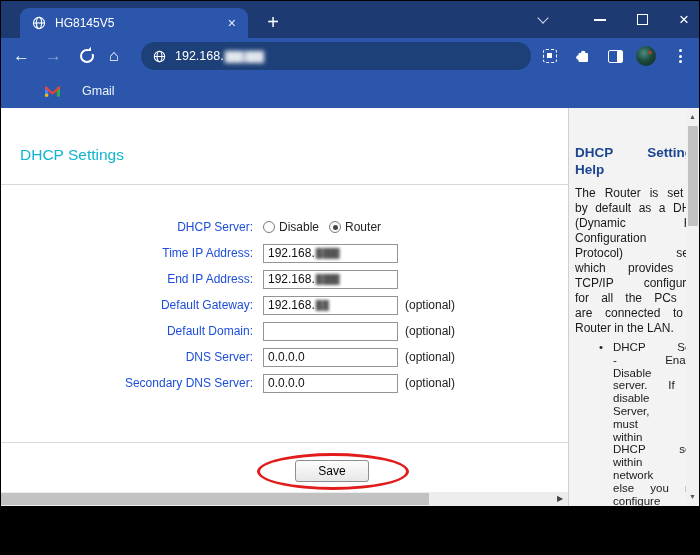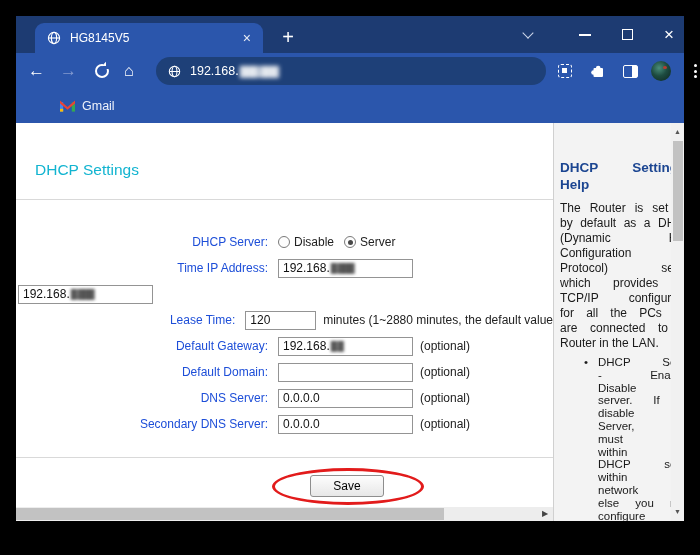--- a/index.html
+++ b/index.html
@@ -1,18 +1,18 @@
 <!DOCTYPE html>
 <html><head>
 <meta charset="utf-8">
 <style>
   * { box-sizing: border-box; margin: 0; padding: 0; }
   html,body { width:700px; height:555px; overflow:hidden; background:#000;
               font-family:"Liberation Sans", sans-serif; }
-  .window { position:relative; width:700px; height:555px; background:#000; padding:16px; }
+  .window { position:relative; width:700px; height:555px; background:#000; padding:1px; }
 
   
   .tabbar { position:relative; height:37px; background:#1d3b72; }
   .tab { position:absolute; left:19px; bottom:0; width:228px; height:30px;
          background:#2b56ac; border-radius:9px 9px 0 0; display:flex; align-items:center;
          padding:0 12px; color:#fff; }
   .tab-title { font-size:12px; margin-left:9px; flex:1; white-space:nowrap; overflow:hidden; }
   .tab-close { font-size:14px; color:#e8ecf5; line-height:1; cursor:default; }
   .newtab { position:absolute; left:260px; bottom:3px; width:24px; height:24px;
             color:#fff; font-size:20px; text-align:center; line-height:23px; }
@@ -58,21 +58,21 @@
             border-radius:50%;
             background:radial-gradient(circle at 40% 35%, #4a8d7a 0%, #1d4b40 45%, #0c241f 100%);
             position:relative; }
   .avatar > span::after { content:""; position:absolute; left:12px; top:5px; width:4px;
             height:3px; border-radius:50%; background:#b73c30; }
   .kebab { left:678px; flex-direction:column; gap:2.5px; justify-content:center; }
   .kebab i { width:3px; height:3px; border-radius:50%; background:#fff; display:block; }
 
   .bookmarks { height:34px; background:#2b56ac; display:flex; align-items:center;
             padding-left:44px; }
-  .bm-label { color:#eef2fa; font-size:12.5px; margin-left:7px; }
+  .bm-label { color:#eef2fa; font-size:12.5px; margin-left:22px; }
 
   
   .page { display:flex; height:398px; background:#fff; }
   .main { position:relative; flex:1; overflow:hidden; background:#fff; }
   .page-title { position:absolute; left:19px; top:38px; font-size:15.5px; color:#12b4d0; }
   .divider { position:absolute; left:0; right:0; border-top:1px solid #d9d9d9; }
   .d1 { top:76px; } .d2 { top:334px; }
   .form { position:absolute; left:0; top:106px; width:100%; }
   .frow { height:26px; display:flex; align-items:center; }
   .flabel { width:260px; text-align:right; padding-right:8px; font-size:12px; color:#1d4ed8;
@@ -210,42 +210,36 @@
       <div class="page-title">DHCP Settings</div>
       <div class="divider d1"></div>
 
       <div class="form">
         <div class="frow">
           <span class="flabel">DHCP Server:</span>
           <span class="radio-group">
             <span class="radio"></span>
             <span class="opt-label">Disable</span>
             <span class="radio on"></span>
-            <span class="opt-label">Server</span>
+            <span class="opt-label">Router</span>
           </span>
         </div>
         <div class="frow">
           <span class="flabel">Time IP Address:</span>
           <span class="textbox">
             <span>192.168.</span>
             <span class="tb-mask">█.███</span>
           </span>
         </div>
         <div class="frow">
+          <span class="flabel">End IP Address:</span>
           <span class="textbox">
             <span>192.168.</span>
             <span class="tb-mask">█.███</span>
           </span>
-        </div>
-        <div class="frow">
-          <span class="flabel">Lease Time:</span>
-          <span class="textbox short">
-            <span>120</span>
-          </span>
-          <span class="suffix">minutes (1~2880 minutes, the default value</span>
         </div>
         <div class="frow">
           <span class="flabel">Default Gateway:</span>
           <span class="textbox">
             <span>192.168.</span>
             <span class="tb-mask">█.█</span>
           </span>
           <span class="suffix">(optional)</span>
         </div>
         <div class="frow">

